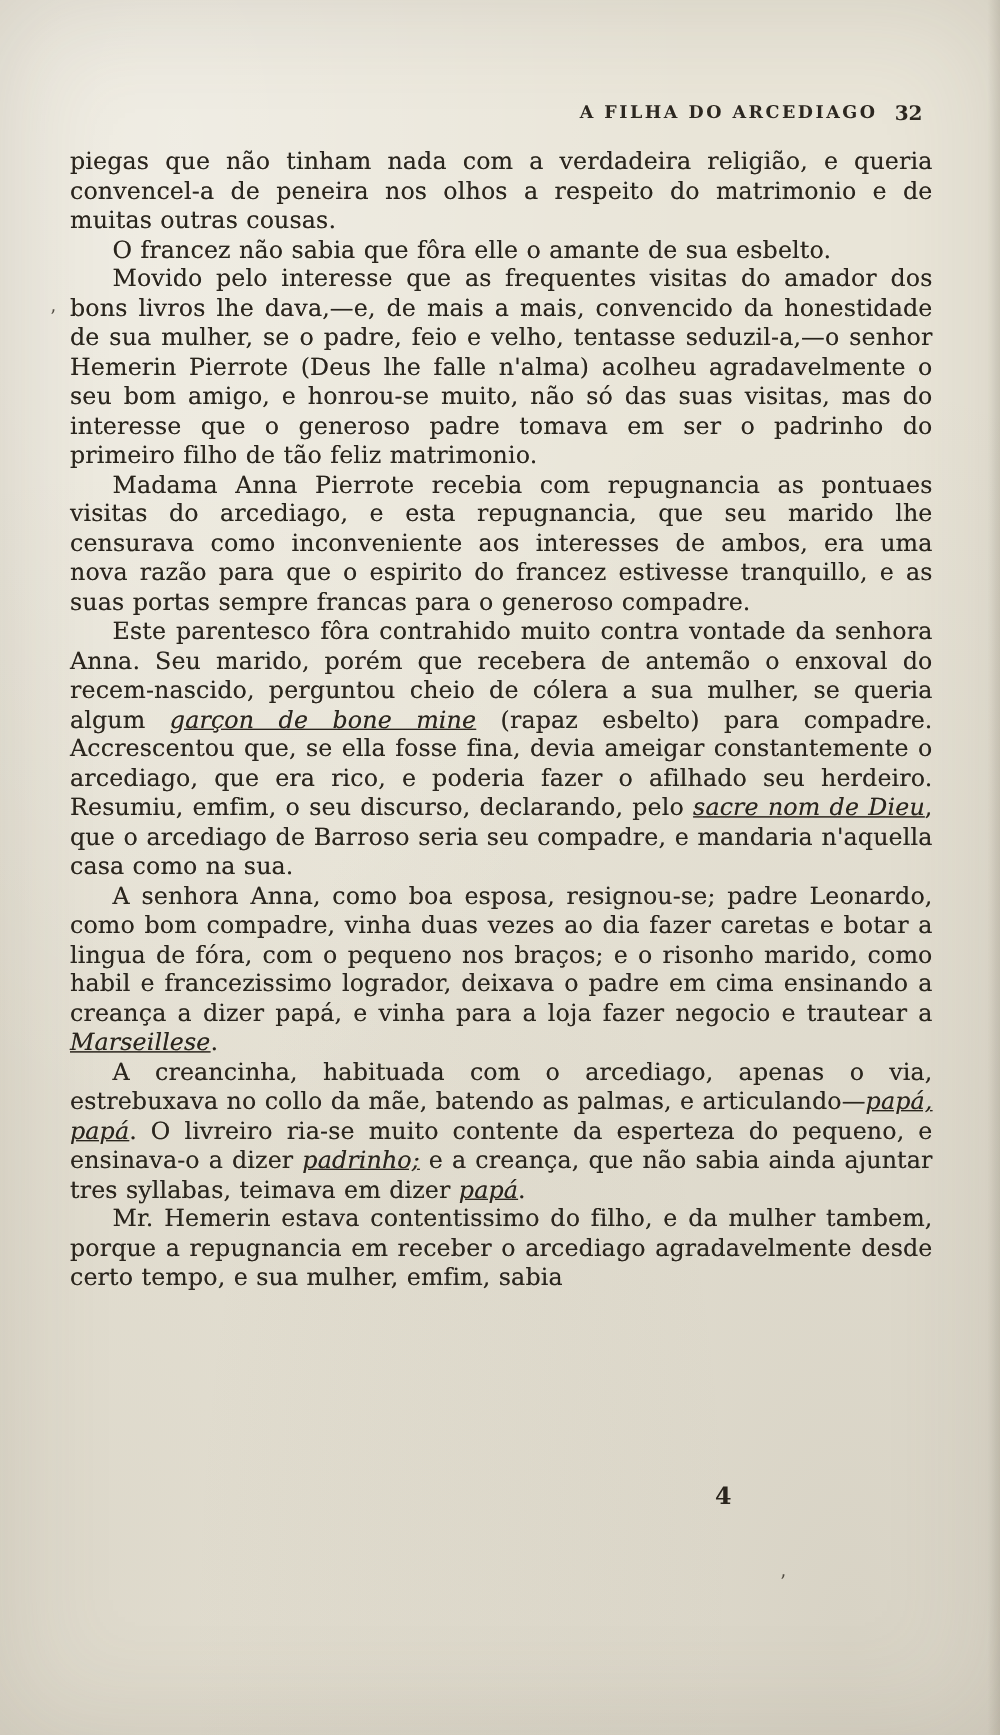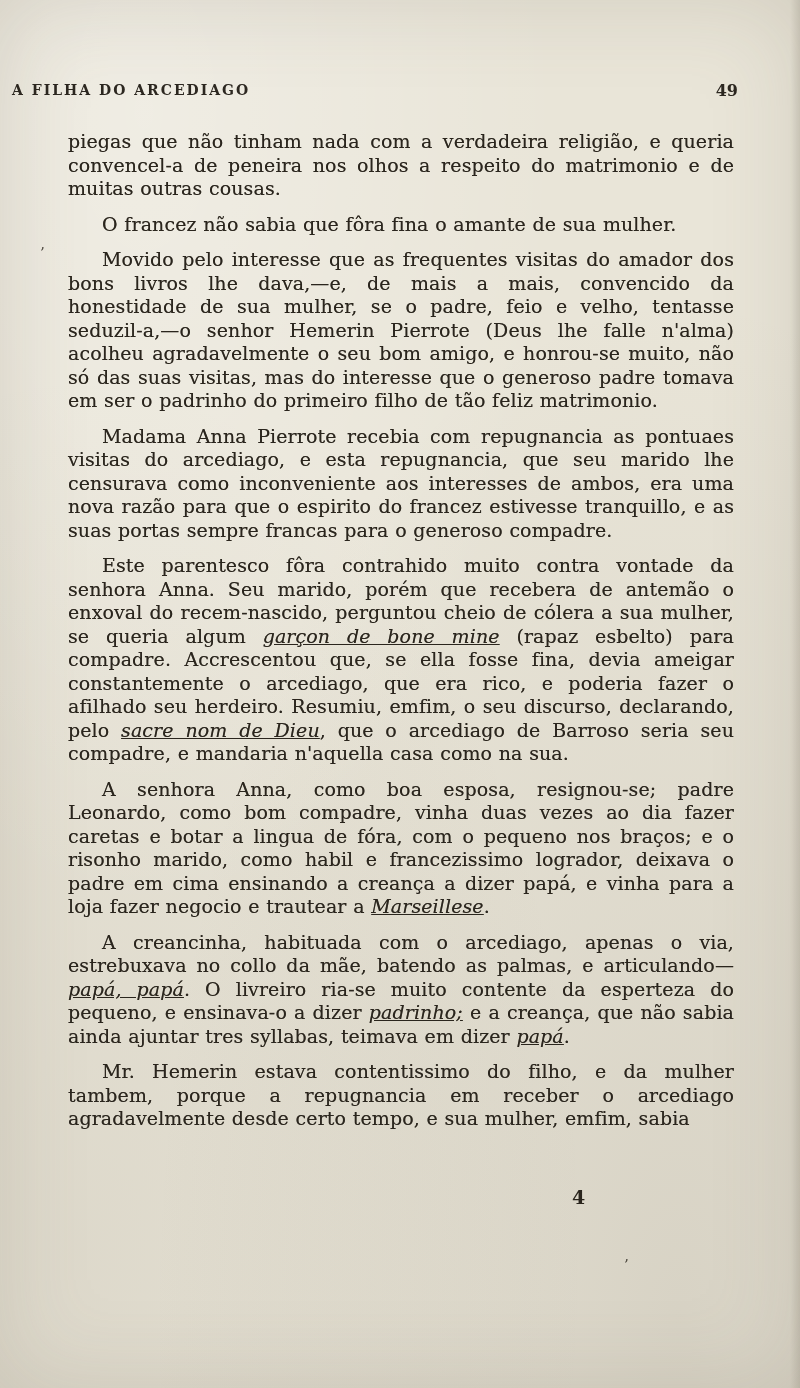--- a/index.html
+++ b/index.html
@@ -32,21 +32,21 @@
   }
   .header {
     position: absolute;
     left: 56px;
     top: 82px;
     width: 690px;
     height: 22px;
   }
   .running-title {
     display: block;
-    text-align: left;
+    text-align: right;
     font-size: 14px;
     font-weight: bold;
     letter-spacing: 2px;
     color: #2c2720;
     position: relative;
     left: -44px;
   }
   .page-number {
     position: absolute;
     right: 8px;
@@ -55,21 +55,21 @@
     font-weight: bold;
     color: #2c2720;
   }
   .text-block {
     position: absolute;
     left: 56px;
     top: 118px;
     width: 690px;
   }
   .para {
-    margin: 12px;
+    margin: 0;
     font-size: 19px;
     line-height: 23.5px;
     text-align: justify;
     text-justify: inter-word;
     letter-spacing: 0.1px;
     word-spacing: 0.5px;
     color: #2a251d;
     text-shadow: 0 0 0.5px rgba(42,37,29,0.55);
   }
   .para.indent { text-indent: 34px; }
@@ -90,26 +90,26 @@
   .scan-mark.m1 { left: 40px;  top: 244px; }
   .scan-mark.m2 { left: 624px; top: 1256px; }
 </style>
 </head>
 <body>
 
 <div class="page">
 
   <div class="header">
     <span class="running-title">A FILHA DO ARCEDIAGO</span>
-    <span class="page-number">49</span>
+    <span class="page-number">32</span>
   </div>
 
   <div class="text-block">
       <p class="para"><span>piegas que não tinham nada com a verdadeira religião, e queria convencel-a de peneira nos olhos a respeito do matrimonio e de muitas outras cousas.</span></p>
-      <p class="para indent"><span>O francez não sabia que fôra fina o amante de sua mulher.</span></p>
+      <p class="para indent"><span>O francez não sabia que fôra elle o amante de sua esbelto.</span></p>
       <p class="para indent"><span>Movido pelo interesse que as frequentes visitas do amador dos bons livros lhe dava,—e, de mais a mais, convencido da honestidade de sua mulher, se o padre, feio e velho, tentasse seduzil-a,—o senhor Hemerin Pierrote (Deus lhe falle n'alma) acolheu agradavelmente o seu bom amigo, e honrou-se muito, não só das suas visitas, mas do interesse que o generoso padre tomava em ser o padrinho do primeiro filho de tão feliz matrimonio.</span></p>
       <p class="para indent"><span>Madama Anna Pierrote recebia com repugnancia as pontuaes visitas do arcediago, e esta repugnancia, que seu marido lhe censurava como inconveniente aos interesses de ambos, era uma nova razão para que o espirito do francez estivesse tranquillo, e as suas portas sempre francas para o generoso compadre.</span></p>
       <p class="para indent"><span>Este parentesco fôra contrahido muito contra vontade da senhora Anna. Seu marido, porém que recebera de antemão o enxoval do recem-nascido, perguntou cheio de cólera a sua mulher, se queria algum </span><span class="it">garçon de bone mine</span><span> (rapaz esbelto) para compadre. Accrescentou que, se ella fosse fina, devia ameigar constantemente o arcediago, que era rico, e poderia fazer o afilhado seu herdeiro. Resumiu, emfim, o seu discurso, declarando, pelo </span><span class="it">sacre nom de Dieu</span><span>, que o arcediago de Barroso seria seu compadre, e mandaria n'aquella casa como na sua.</span></p>
       <p class="para indent"><span>A senhora Anna, como boa esposa, resignou-se; padre Leonardo, como bom compadre, vinha duas vezes ao dia fazer caretas e botar a lingua de fóra, com o pequeno nos braços; e o risonho marido, como habil e francezissimo logrador, deixava o padre em cima ensinando a creança a dizer papá, e vinha para a loja fazer negocio e trautear a </span><span class="it">Marseillese</span><span>.</span></p>
       <p class="para indent"><span>A creancinha, habituada com o arcediago, apenas o via, estrebuxava no collo da mãe, batendo as palmas, e articulando—</span><span class="it">papá, papá</span><span>. O livreiro ria-se muito contente da esperteza do pequeno, e ensinava-o a dizer </span><span class="it">padrinho;</span><span> e a creança, que não sabia ainda ajuntar tres syllabas, teimava em dizer </span><span class="it">papá</span><span>.</span></p>
       <p class="para indent"><span>Mr. Hemerin estava contentissimo do filho, e da mulher tambem, porque a repugnancia em receber o arcediago agradavelmente desde certo tempo, e sua mulher, emfim, sabia</span></p>
     </div>
 
   <div class="signature-mark">4</div>
 

